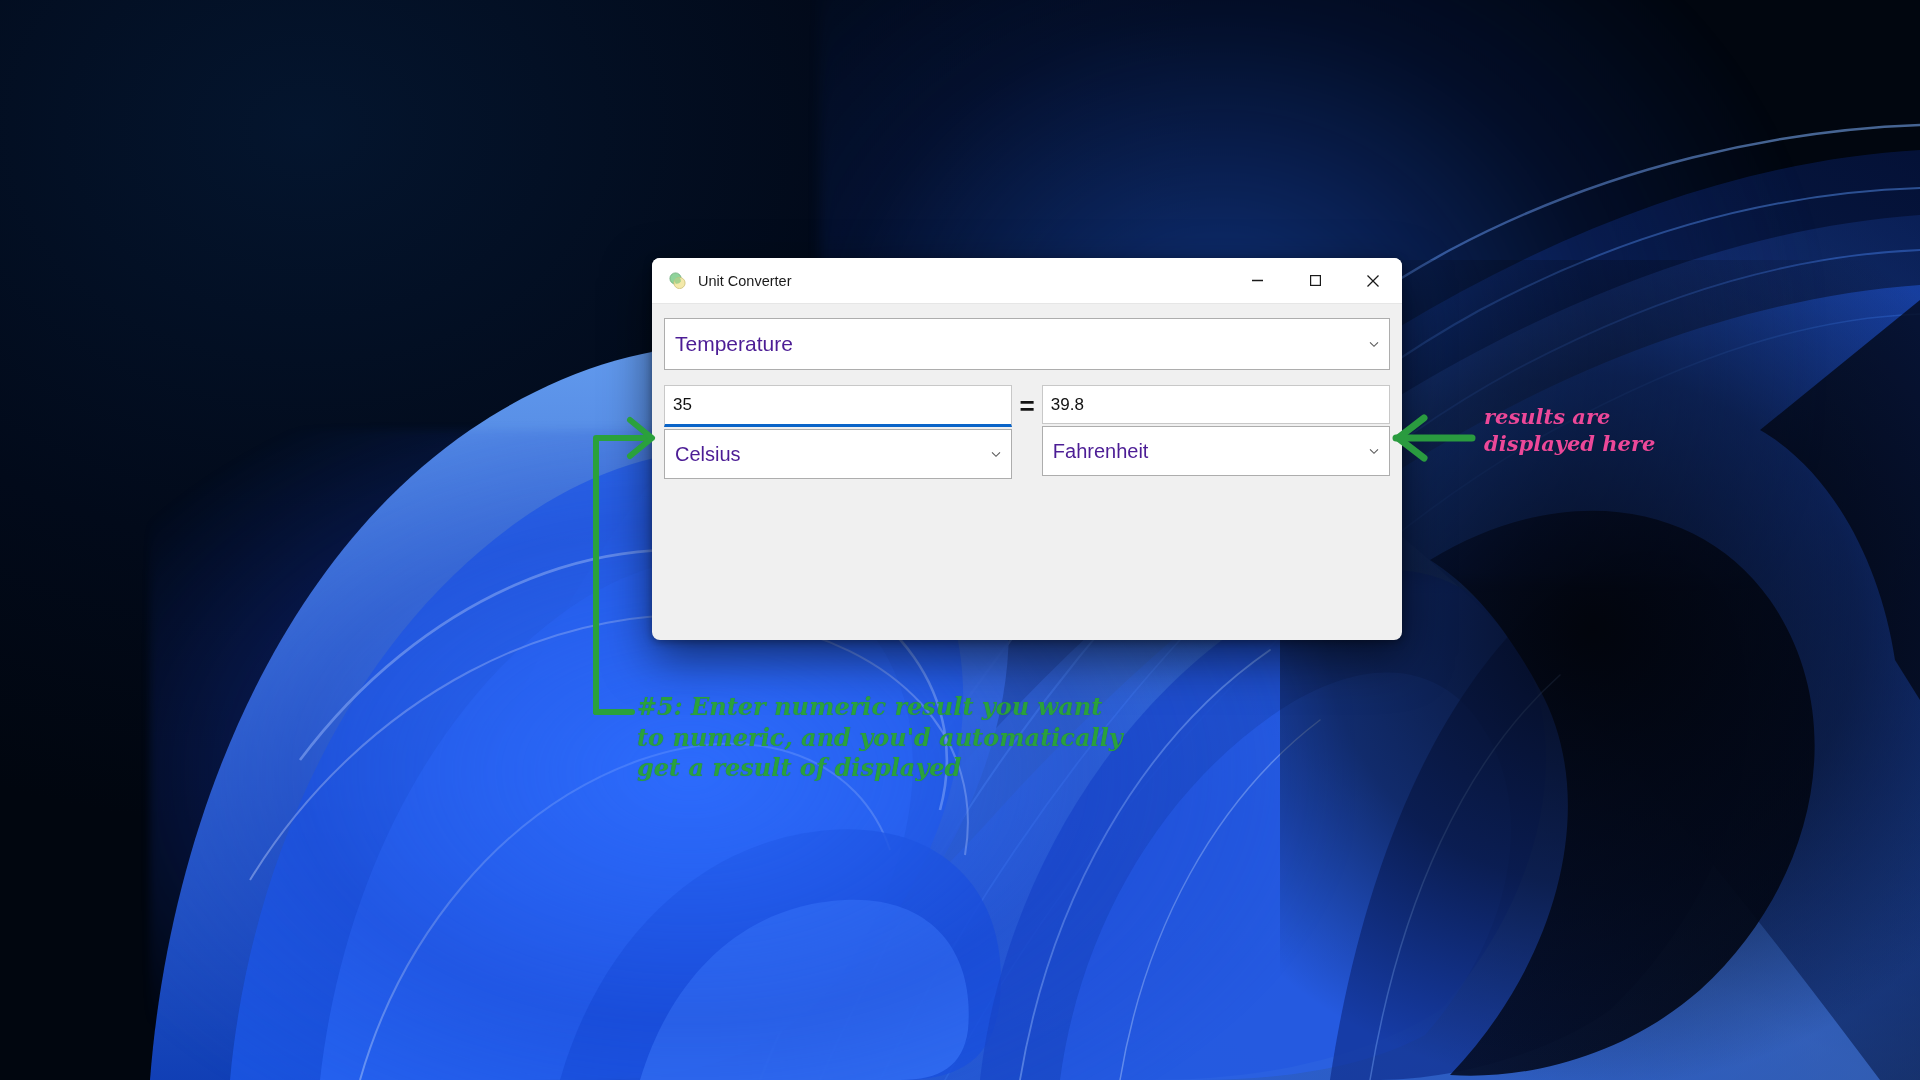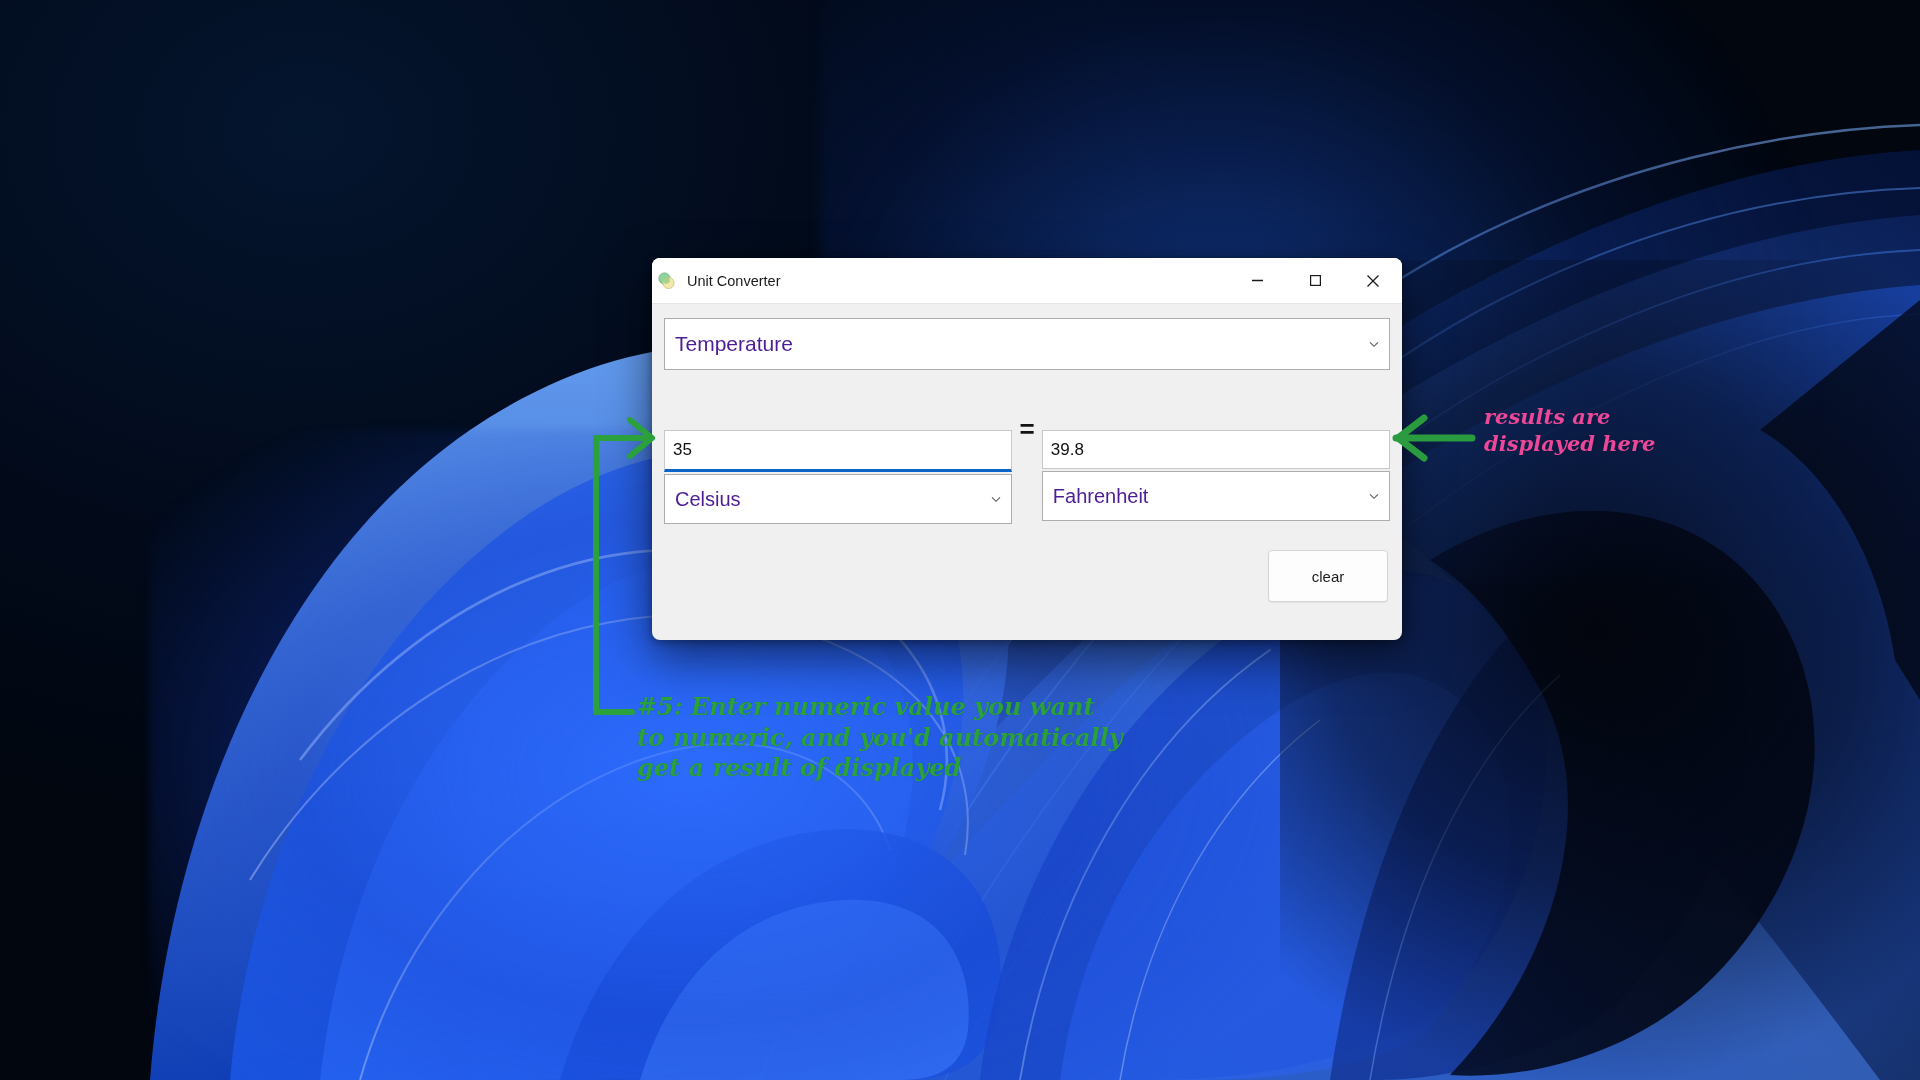--- a/index.html
+++ b/index.html
@@ -50,21 +50,21 @@
     background: #f0f0f0;
     box-shadow: 0 18px 48px rgba(0,0,0,0.55), 0 2px 8px rgba(0,0,0,0.35);
     overflow: hidden;
   }
   .titlebar {
     height: 46px;
     background: #ffffff;
     display: flex; align-items: center;
     border-bottom: 1px solid #e6e6e6;
   }
-  .title-left { display: flex; align-items: center; padding-left: 5px; gap: 10px; flex: 1; }
+  .title-left { display: flex; align-items: center; padding-left: 16px; gap: 10px; flex: 1; }
   .app-icon { width: 20px; height: 20px; display: block; }
   .title-text {
     font-size: 14.5px; color: #1a1a1a;
     font-family: "Liberation Sans", sans-serif;
   }
   .win-controls { display: flex; height: 46px; }
   .wc {
     width: 58px; height: 46px;
     display: flex; align-items: center; justify-content: center;
     cursor: default;
@@ -100,21 +100,20 @@
   .side { width: 353px; }
   .entry {
     height: 39px;
     background: #ffffff;
     border: 1px solid #c8c8c8;
     border-bottom: none;
     display: flex; align-items: center;
     padding-left: 8px;
     font-size: 17px;
     color: #111;
-    margin-top: 45px;
   }
   .entry.focused {
     border-bottom: 3px solid #0a64c8;
     height: 42px;
   }
   .entry.plain { border: 1px solid #c8c8c8; height: 39px; }
   .unit-combo { height: 50px; font-size: 20px; margin-top: 2px; }
   .eq-wrap {
     width: 30px;
     display: flex; align-items: center; justify-content: center;
@@ -311,23 +310,20 @@
           </div>
           <div class="combo unit-combo">
             <span>Fahrenheit</span>
             <svg class="caret" viewBox="0 0 12 12">
               <polyline points="2,4.3 6,8.3 10,4.3" fill="none" stroke="#5a5a5a" stroke-width="1.1"></polyline>
             </svg>
           </div>
         </div>
       </div>
 
-      <div class="btn-row">
-        <button id="clear-button">clear</button>
-      </div>
 
     </div>
   </div>
 
   <svg class="anno" viewBox="0 0 1920 1080">
 
     <g stroke="#2a9b3f" stroke-width="7" fill="none" stroke-linecap="round" stroke-linejoin="round">
       <line x1="1472" y1="438" x2="1396" y2="438"></line>
       <polyline points="1424,418 1398,438 1424,458"></polyline>
     </g>
@@ -335,17 +331,17 @@
     <g stroke="#2aa13c" stroke-width="6" fill="none" stroke-linecap="round" stroke-linejoin="round">
       <polyline points="596,712 596,438 648,438"></polyline>
       <polyline points="630,420 652,438 630,456"></polyline>
       <line x1="596" y1="712" x2="632" y2="712"></line>
     </g>
   </svg>
 
   <div class="anno-text" id="anno-results"><span>results are</span>
 <span>displayed here</span></div>
 
-  <div class="anno-text" id="anno-enter"><span>#5: Enter numeric value you want</span>
+  <div class="anno-text" id="anno-enter"><span>#5: Enter numeric result you want</span>
 <span>to numeric, and you'd automatically</span>
 <span>get a result of displayed</span></div>
 
 </div>
 
 </body></html>

